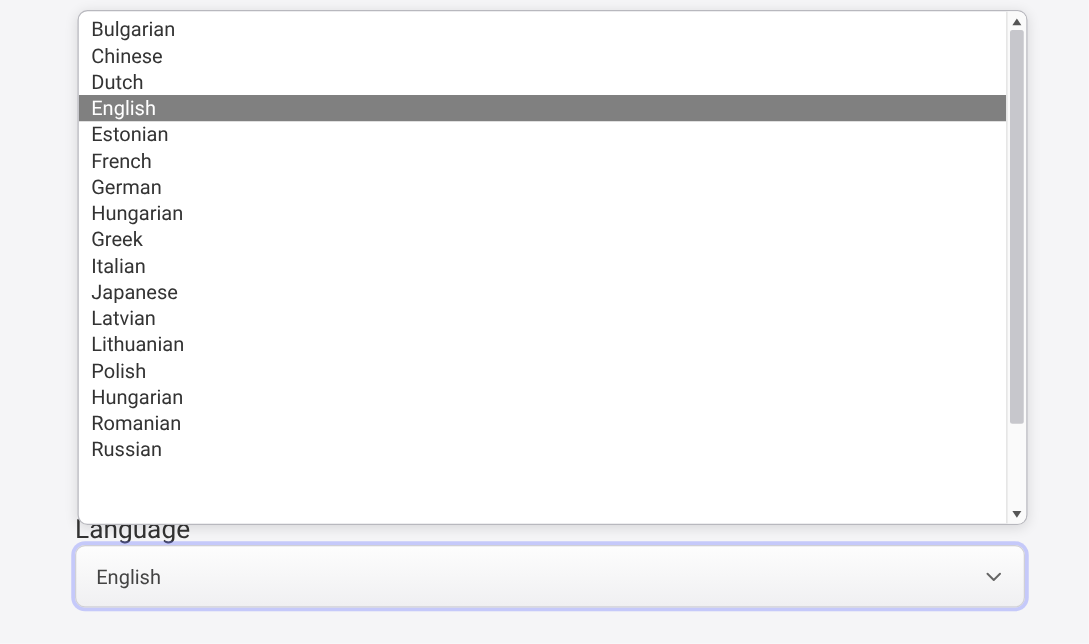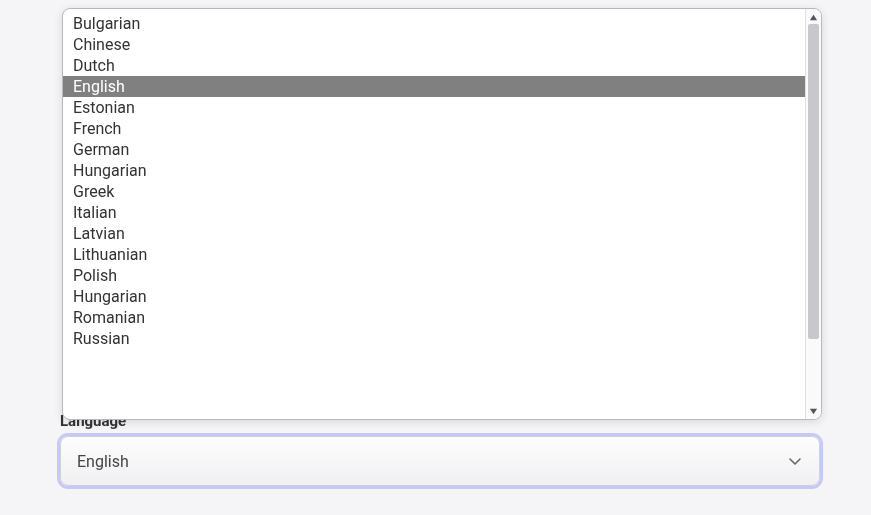--- a/index.html
+++ b/index.html
@@ -8,23 +8,22 @@
       background: #f5f5f7;
       width: 871px;
       height: 515px;
       position: relative;
       overflow: hidden;
     }
     .field-label {
       position: absolute;
       left: 60px;
       top: 412px;
-      font-size: 15px;
+      font-size: 21px;
       color: #333;
-      font-weight: bold;
     }
     .select-box {
       position: absolute;
       left: 60px;
       top: 436px;
       width: 760px;
       height: 50px;
       background: linear-gradient(#fdfdfd, #f0f0f2);
       border: 1px solid #d0d0d6;
       border-radius: 8px;
@@ -128,20 +127,21 @@
       <div class="option">Bulgarian</div>
       <div class="option">Chinese</div>
       <div class="option">Dutch</div>
       <div class="option selected">English</div>
       <div class="option">Estonian</div>
       <div class="option">French</div>
       <div class="option">German</div>
       <div class="option">Hungarian</div>
       <div class="option">Greek</div>
       <div class="option">Italian</div>
+      <div class="option">Japanese</div>
       <div class="option">Latvian</div>
       <div class="option">Lithuanian</div>
       <div class="option">Polish</div>
       <div class="option">Hungarian</div>
       <div class="option">Romanian</div>
       <div class="option">Russian</div>
     </div>
   <div class="scrollbar-track">
     <div class="scroll-arrow">
       <svg width="9" height="9" viewBox="0 0 10 10">

